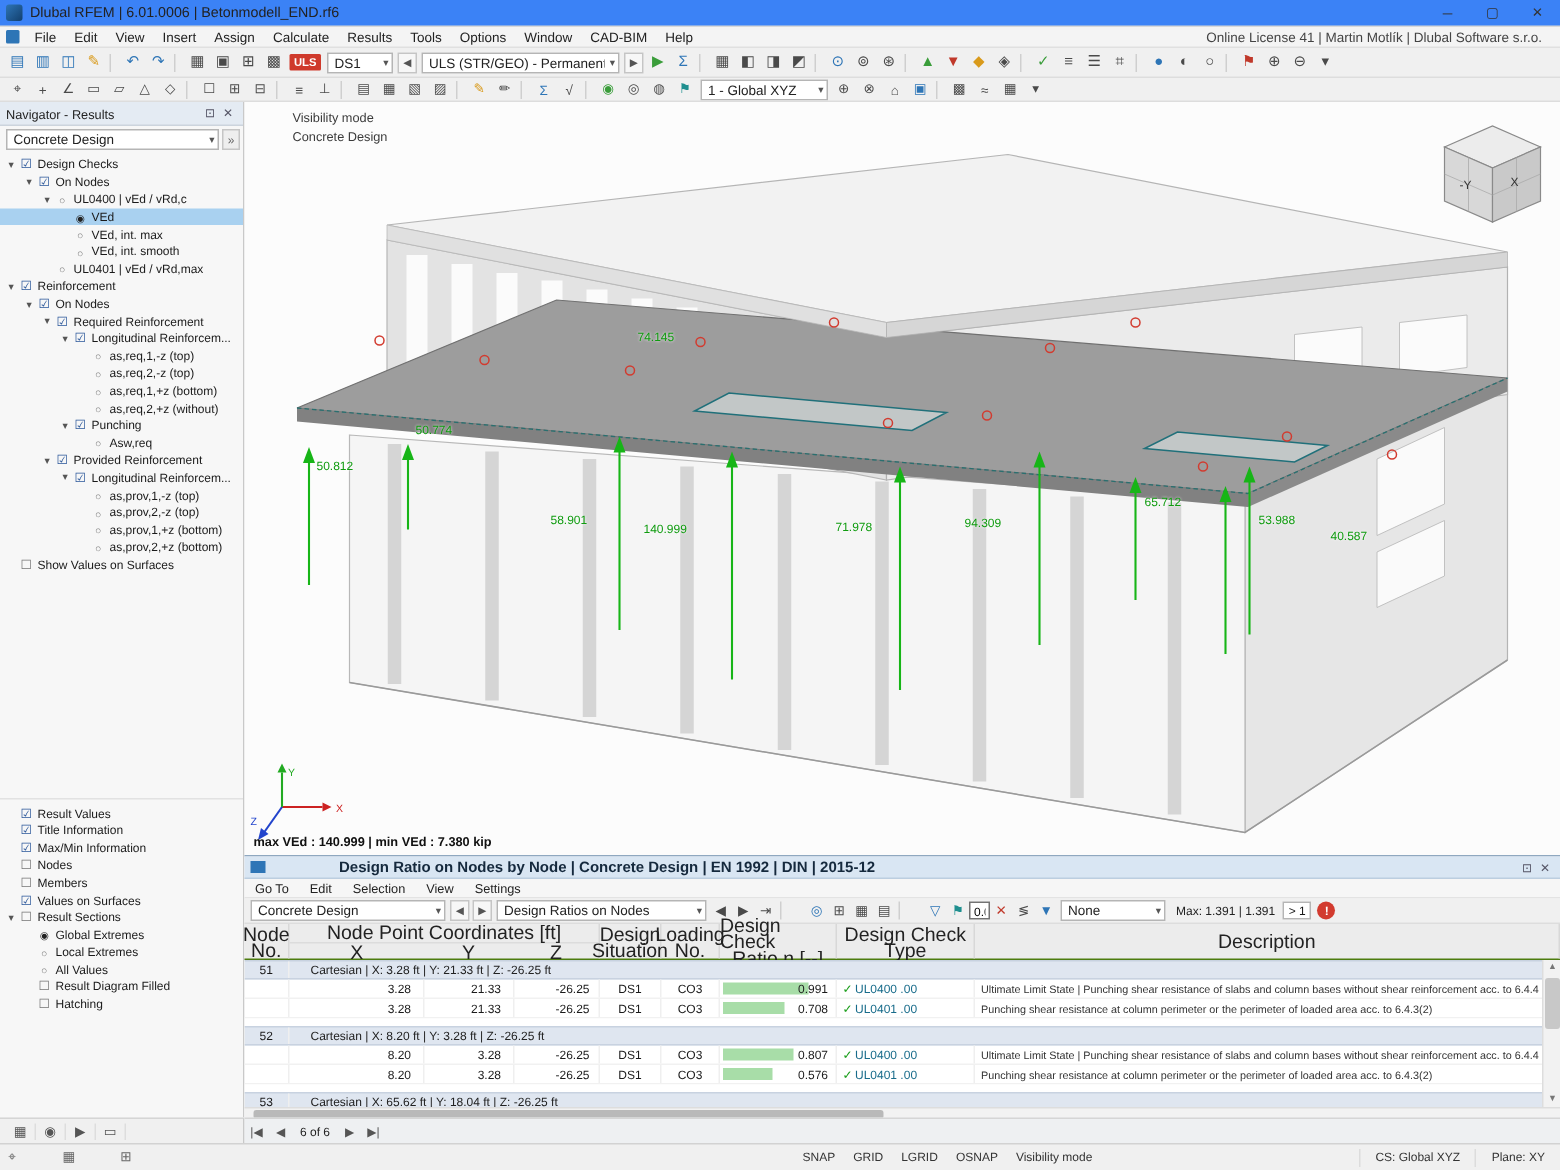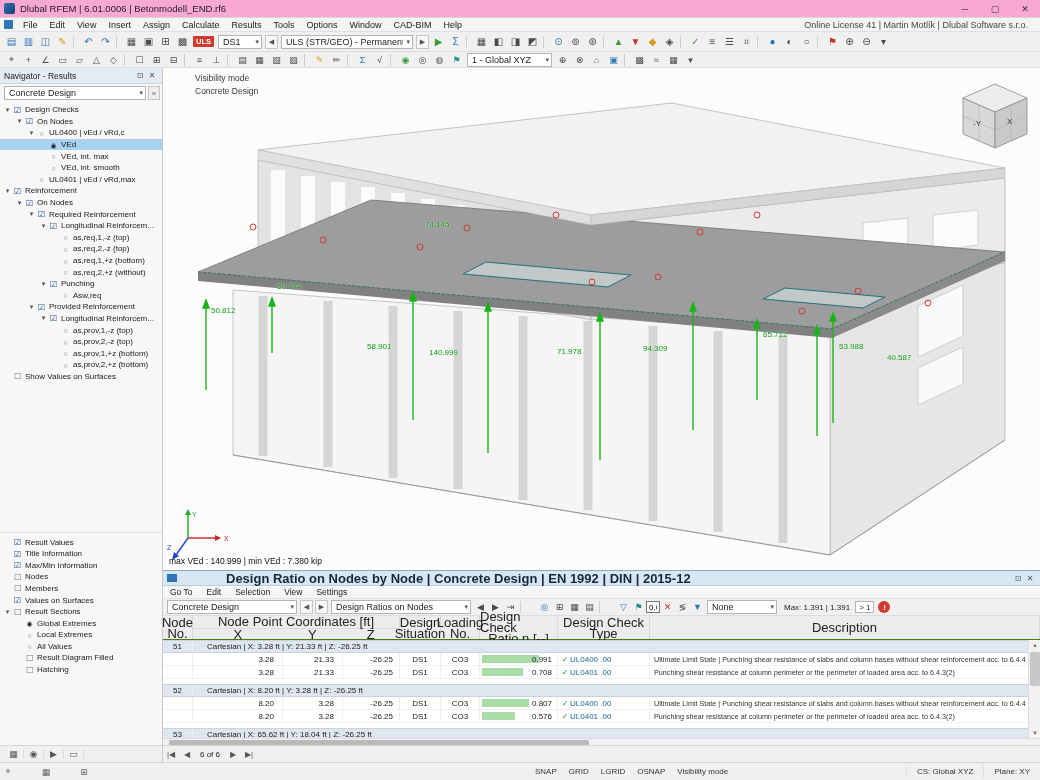--- a/index.html
+++ b/index.html
@@ -1,21 +1,21 @@
 <!DOCTYPE html>
 <html><head>
 <meta charset="utf-8">
 <style>
   html,body{margin:0;padding:0;background:#888;}
   *{box-sizing:border-box;}
   #app{position:relative;width:1040px;height:780px;background:#f0f0f0;overflow:hidden;
        font-family:"Liberation Sans","DejaVu Sans",sans-serif;font-size:9px;color:#1a1a1a;
        -webkit-user-select:none;user-select:none;}
   
-  .titlebar{position:absolute;left:0;top:0;width:1040px;height:18px;background:#f9a8d4;
+  .titlebar{position:absolute;left:0;top:0;width:1040px;height:18px;background:#3b82f6;
             border-bottom:1px solid #d8d8d8;display:flex;align-items:center;}
   .app-logo{width:11px;height:11px;margin:0 5px 0 4px;background:linear-gradient(135deg,#2e75b6,#123f6d);border-radius:2px;}
   .title-text{font-size:9.5px;color:#222;}
   .win-btns{margin-left:auto;display:flex;height:100%;}
   .win-btn{width:30px;height:100%;display:flex;align-items:center;justify-content:center;color:#333;font-size:9px;}
   .btn-min::before{content:"─";} .btn-max::before{content:"▢";} .btn-close::before{content:"✕";}
   
   .menubar{position:absolute;left:0;top:18px;width:1040px;height:14px;background:#f4f4f4;
            border-bottom:1px solid #e0e0e0;display:flex;align-items:center;}
   .menu-logo{width:9px;height:9px;margin:0 4px;background:#2e75b6;border-radius:1px;}
@@ -63,26 +63,26 @@
   .trow[data-sel="1"]{background:#a9d1f0;}
   .nav-footer{position:absolute;left:0;top:745px;width:163px;height:17px;background:#f0f0f0;
               border-top:1px solid #d5d5d5;border-right:1px solid #c9c9c9;display:flex;align-items:center;padding-left:4px;}
   .nf{width:20px;text-align:center;color:#555;font-size:9px;border-right:1px solid #ddd;}
   .nf1::before{content:"▦";} .nf2::before{content:"◉";} .nf3::before{content:"▶";} .nf4::before{content:"▭";}
   
   .viewport{position:absolute;left:163px;top:68px;width:877px;height:502px;background:#fcfcfc;overflow:hidden;}
   .scene{position:absolute;left:0;top:0;}
   .vp-label{position:absolute;font-size:8.5px;color:#3a3a3a;}
   .gval{position:absolute;font-size:8px;color:#0f9b0f;text-shadow:0 0 2px #fff;}
-  .maxmin{position:absolute;left:6px;top:488px;font-size:8.5px;color:#111;}
+  .maxmin{position:absolute;left:6px;top:488px;font-size:8.5px;color:#111;font-weight:bold;}
   
   .panel{position:absolute;left:163px;top:570px;width:877px;height:175px;background:#fff;border-top:1px solid #8fa8c0;}
   .panel-header{height:15px;background:#d9e6f3;border-bottom:1px solid #bccee0;display:flex;align-items:center;padding:0 4px;}
   .ph-icon{width:10px;height:8px;background:#2e75b6;margin-right:4px;}
-  .panel-title{font-size:13px;font-weight:bold;color:#15293d;flex:1;white-space:nowrap;overflow:hidden;padding-left:45px;}
+  .panel-title{font-size:10px;font-weight:bold;color:#15293d;flex:1;white-space:nowrap;overflow:hidden;padding-left:45px;}
   .panel-menu{height:13px;display:flex;align-items:center;background:#f6f6f6;border-bottom:1px solid #e3e3e3;}
   .pmenu-item{padding:0 7px;font-size:8.5px;color:#222;}
   .panel-toolbar{height:17px;display:flex;align-items:center;background:#f0f0f0;border-bottom:1px solid #ddd;padding:0 2px;overflow:hidden;}
   .panel-toolbar .tbi{width:15px;font-size:9px;}
   .thr-input{width:14px;height:12px;font-size:8px;text-align:right;border:1px solid #737373;padding:0 2px;font-family:inherit;}
   .max-label{font-size:8px;color:#222;margin:0 5px;white-space:nowrap;}
   .gt1{border:1px solid #b5b5b5;background:#fff;font-size:8px;padding:0 3px;height:12px;display:flex;align-items:center;}
   .exmark{width:12px;height:12px;border-radius:50%;background:#d23b2f;color:#fff;font-weight:bold;
           display:flex;align-items:center;justify-content:center;font-size:8px;margin-left:4px;}
   .exmark::before{content:"!";}

